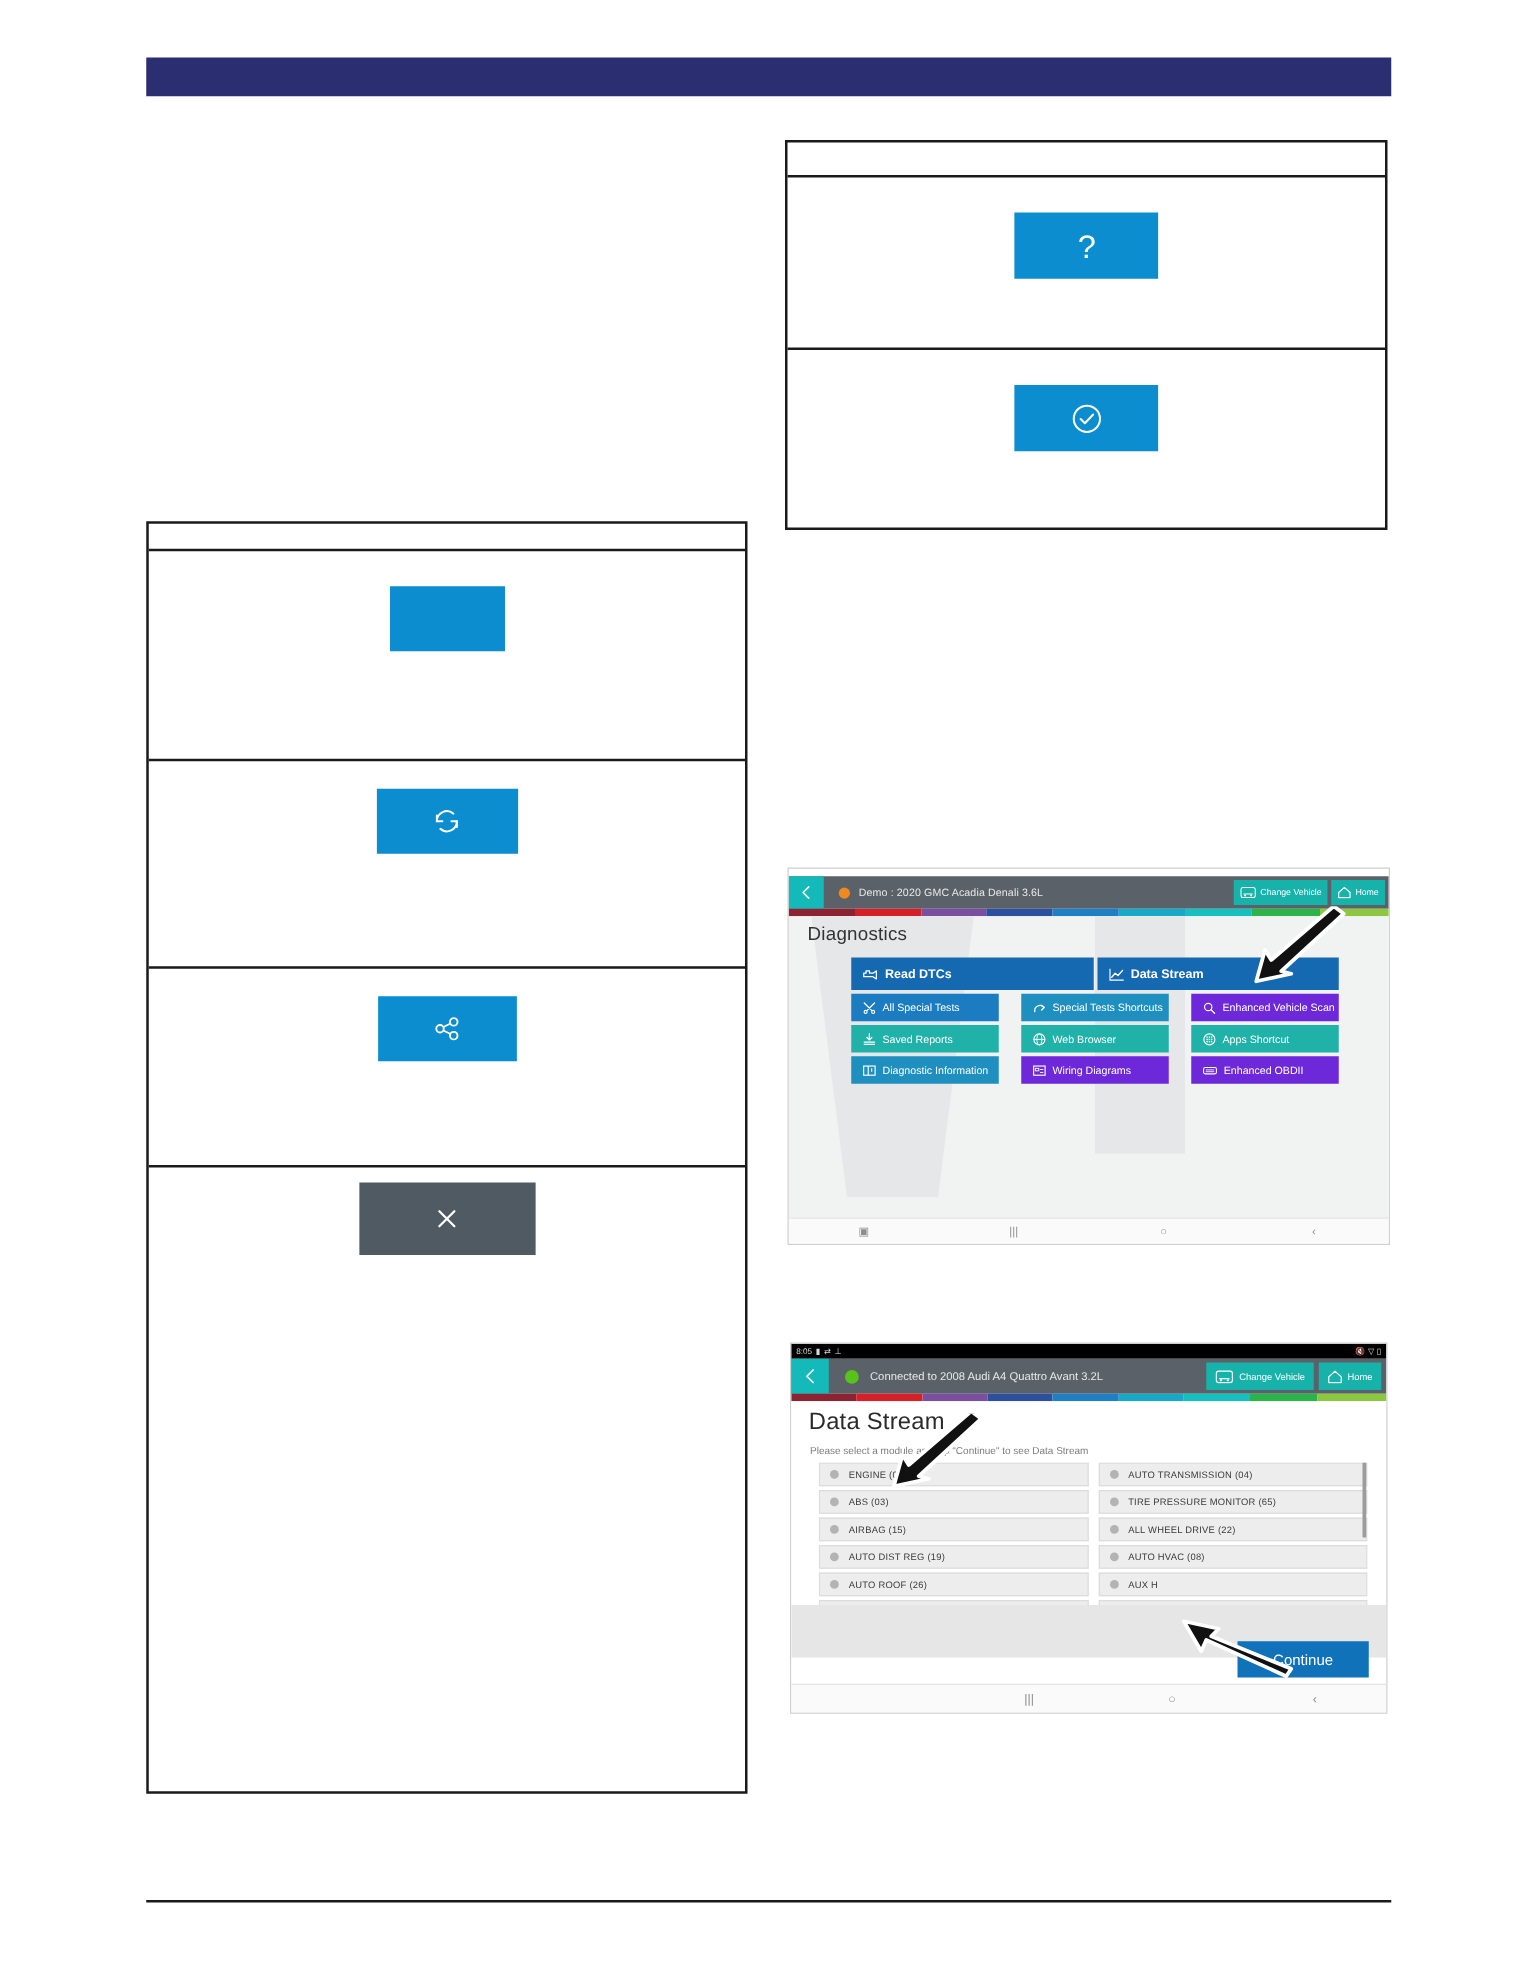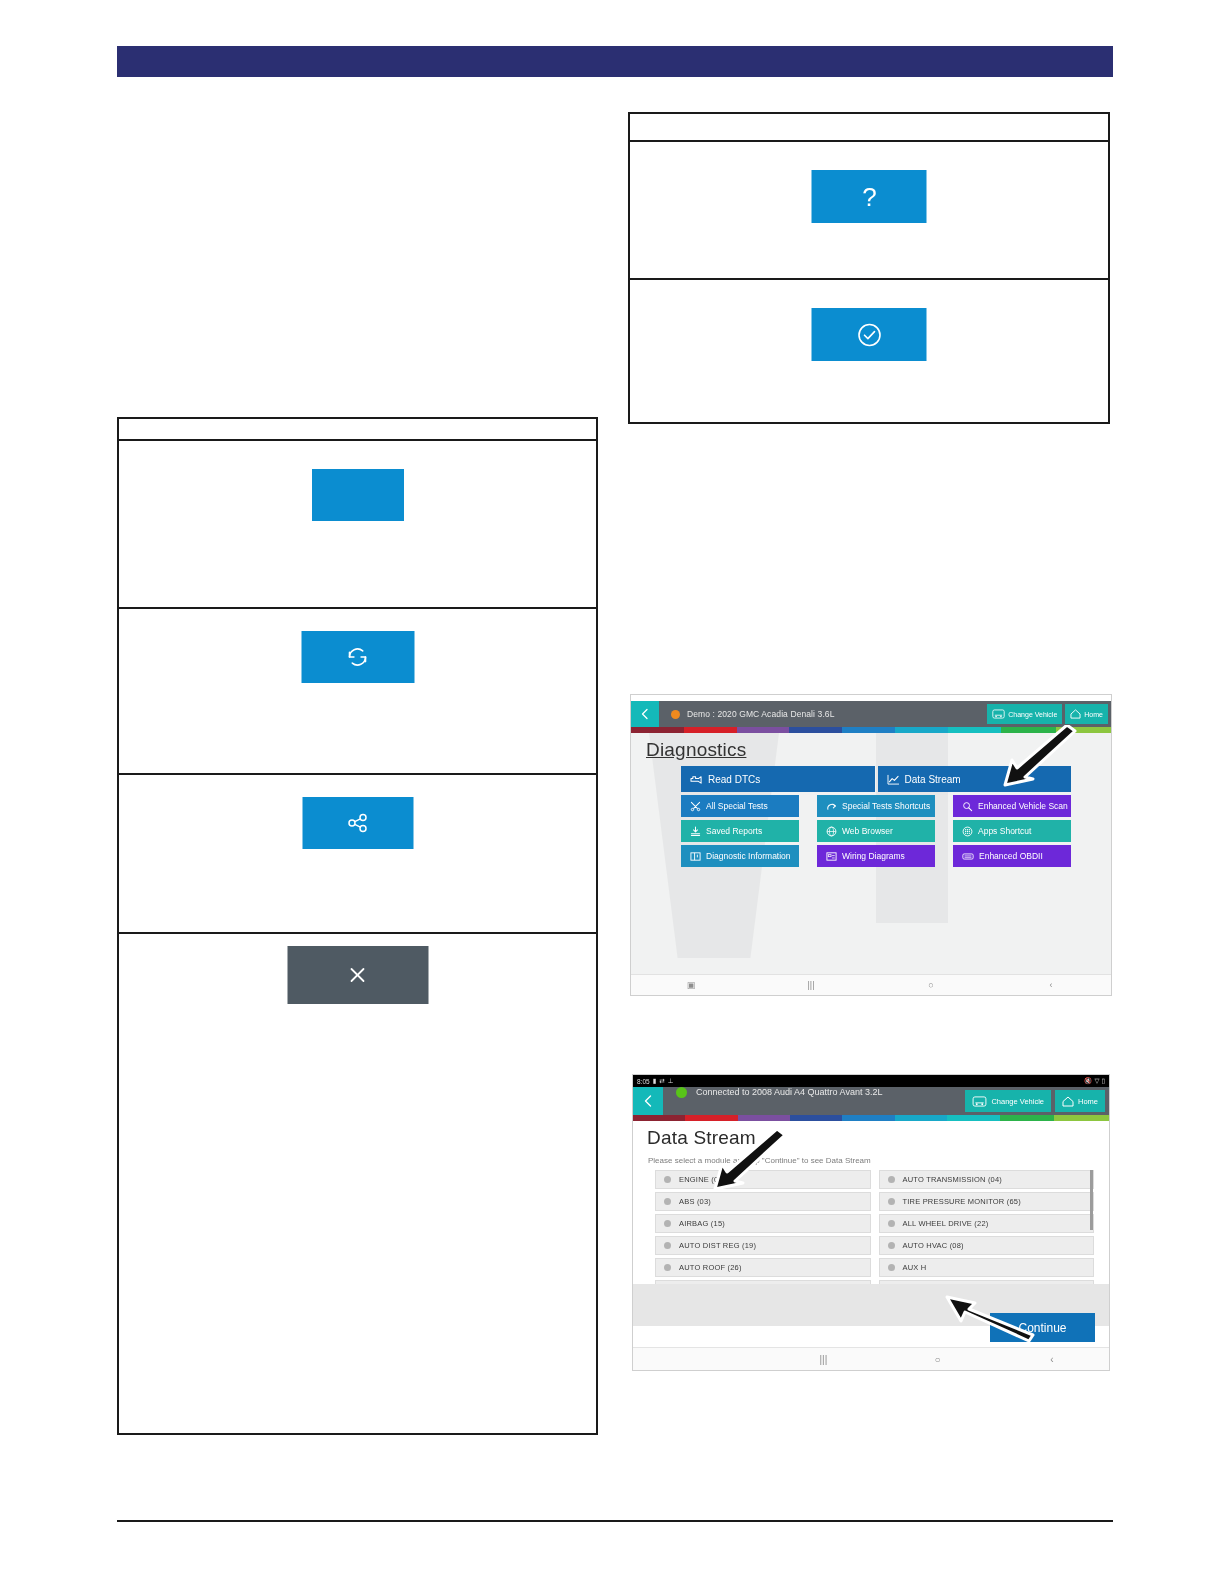--- a/index.html
+++ b/index.html
@@ -96,33 +96,32 @@
   .stripe span{height:100%;}
 
   .diag-body{
     position:absolute;left:0;top:38px;right:0;bottom:20px;background:#f1f2f2;
     overflow:hidden;
   }
   .diag-bg-shape{
     position:absolute;background:#e6e7e8;
   }
   .diag-title{
-    position:absolute;left:15px;top:6px;font-size:19px;color:#333;
+    position:absolute;left:15px;top:6px;font-size:15px;color:#333;
     letter-spacing:.2px;
-    text-decoration:underline;
   }
   .btn-grid{position:absolute;left:50px;top:33px;width:390px;}
   .row2{display:flex;gap:3px;margin-bottom:3px;}
   .row3{display:flex;gap:18px;margin-bottom:3px;}
   .gbtn{
     height:22px;display:flex;align-items:center;gap:5px;
     color:#fff;font-size:8.5px;padding-left:9px;box-sizing:border-box;
     white-space:nowrap;position:relative;
   }
-  .gbtn.big{flex:1;height:26px;font-size:10px;background:#1569b0;}
+  .gbtn.big{flex:1;height:26px;font-size:10px;background:#1569b0;font-weight:bold;}
   .gbtn.t1{background:#1b7cc1;}
   .gbtn.t2{background:#1e8fbf;}
   .gbtn.t3{background:#6d28d9;}
   .gbtn.t4{background:#20b2a8;}
   .gbtn.wide{width:128px;}
   .adas-wrap{display:flex;justify-content:center;}
   .adas{
     width:137px;height:22px;background:#20b0ab;display:flex;
     align-items:center;gap:5px;color:#fff;font-size:8.5px;padding-left:9px;
     box-sizing:border-box;position:relative;
@@ -145,21 +144,21 @@
   
   #shot-ds{left:632px;top:1074px;width:478px;height:297px;}
   .ds-status{
     position:absolute;left:0;top:0;width:100%;height:12px;background:#000;
     display:flex;align-items:center;color:#dcdcdc;font-size:6.5px;
     padding:0 4px;box-sizing:border-box;gap:3px;
   }
   .ds-status .right{margin-left:auto;display:flex;gap:2px;align-items:center;}
   .ds-topbar{
     position:absolute;left:0;top:12px;width:100%;height:28px;background:#5b6168;
-    display:flex;align-items:flex-start;
+    display:flex;align-items:center;
   }
   .ds-back{
     width:30px;height:28px;background:#14b9b9;display:flex;
     align-items:center;justify-content:center;flex:none;
   }
   .ds-dot{width:11px;height:11px;border-radius:50%;background:#58c419;margin-left:13px;}
   .ds-title{color:#e9e9e9;font-size:9px;margin-left:9px;white-space:nowrap;}
   .ds-tbbtn{
     height:22px;background:#17b3ab;display:flex;align-items:center;gap:4px;
     padding:0 7px;margin-right:4px;color:#fff;font-size:7.5px;white-space:nowrap;

